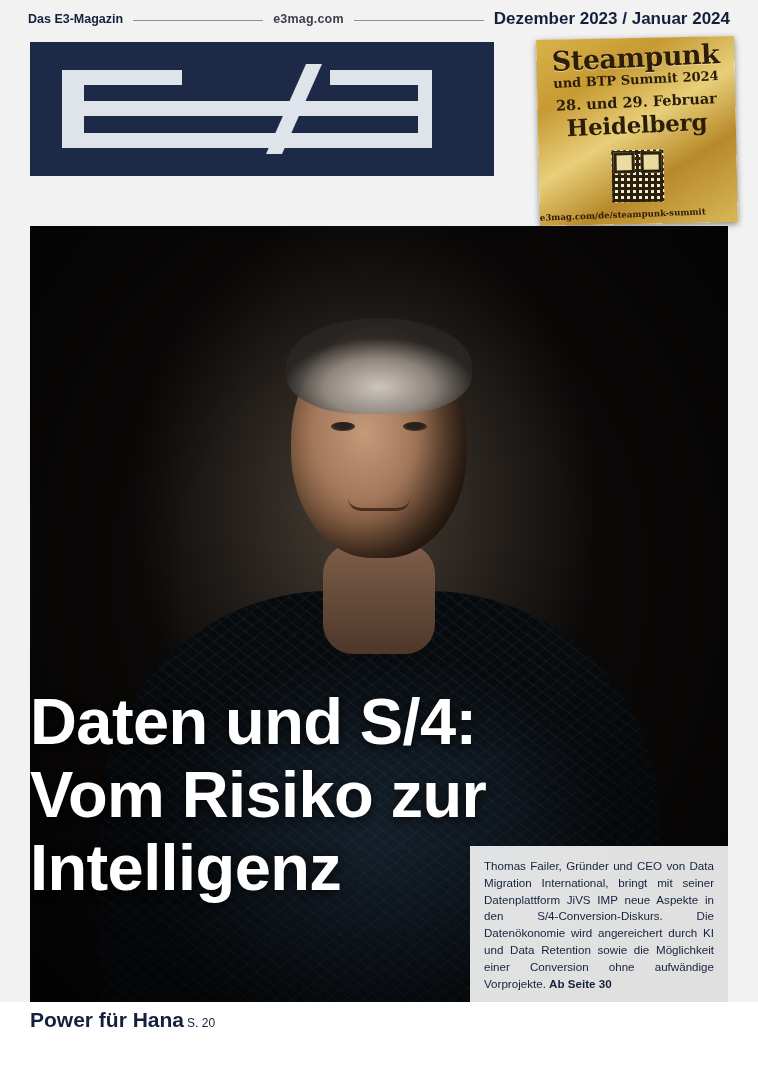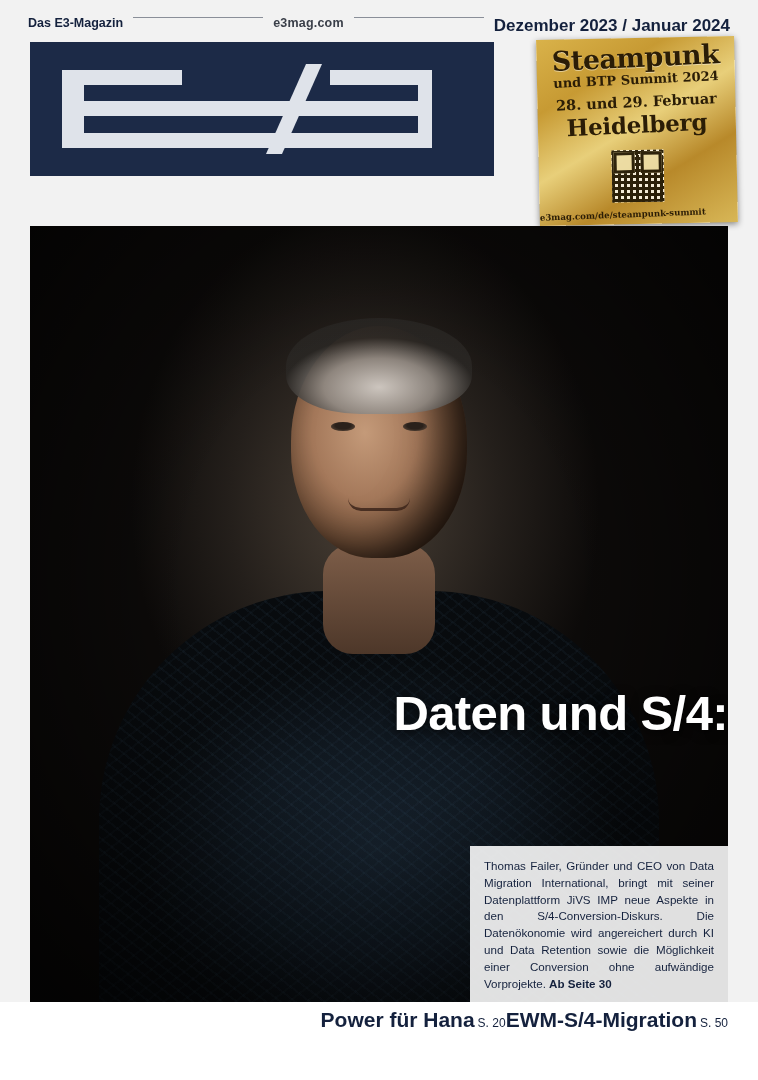--- a/index.html
+++ b/index.html
@@ -24,21 +24,22 @@
   }
 
   
   .top-bar {
     position: absolute;
     left: 0;
     top: 0;
     width: 758px;
     height: 38px;
     display: flex;
-    padding: 16px 28px;
+    align-items: center;
+    padding: 0 28px;
     box-sizing: border-box;
     font-size: 12.5px;
     font-weight: bold;
     color: #14213d;
   }
   .top-bar .rule {
     flex: 1;
     height: 1px;
     background: #8a8f99;
     margin: 0 10px;
@@ -257,24 +258,24 @@
     inset: 0;
     background: radial-gradient(ellipse 480px 560px at 50% 45%, rgba(0,0,0,0) 40%, rgba(0,0,0,.72) 100%);
   }
 
   
   .headline {
     position: absolute;
     left: 0;
     right: 0;
     top: 460px;
-    text-align: right;
+    text-align: left;
     color: #ffffff;
     font-weight: bold;
-    font-size: 49px;
+    font-size: 65px;
     line-height: 1.12;
     letter-spacing: -0.6px;
     text-shadow: 0 2px 12px rgba(0,0,0,.85);
   }
   .headline .l2 { display: block; }
 
   
   .abstract {
     position: absolute;
     right: 0;
@@ -302,21 +303,21 @@
     height: 78px;
     background: #ffffff;
   }
   .teasers {
     position: absolute;
     left: 30px;
     right: 30px;
     top: 6px;
     display: flex;
     align-items: baseline;
-    justify-content: flex-end;
+    justify-content: flex-start;
     color: #14213d;
   }
   .teaser {
     font-weight: bold;
     font-size: 21px;
     white-space: nowrap;
   }
   .teaser .pg {
     font-weight: normal;
     font-size: 12px;
@@ -372,32 +373,30 @@
     <div class="neck"></div>
     <div class="head"></div>
     <div class="hair"></div>
     <div class="eye l"></div>
     <div class="eye r"></div>
     <div class="mouth"></div>
     <div class="vignette"></div>
 
     <div class="headline">
       <span>Daten und S/4:</span>
+      <span class="l2">Vom Risiko zur Intelligenz</span>
     </div>
 
     <div class="abstract">
       <span>Thomas Failer, Gründer und CEO von Data Migration International, bringt mit seiner Datenplattform JiVS IMP neue Aspekte in den S/4-Conversion-Diskurs. Die Datenökonomie wird angereichert durch KI und Data Retention sowie die Möglichkeit einer Conversion ohne aufwändige Vorprojekte.</span>
       <span class="page-ref">Ab Seite 30</span>
     </div>
   </div>
 
   <div class="footer">
     <div class="teasers">
       <div class="teaser">
         <span>Power für Hana</span><span class="pg">S. 20</span>
       </div>
-      <div class="teaser">
-        <span>EWM-S/4-Migration</span><span class="pg">S. 50</span>
-      </div>
     </div>
   </div>
 
 </div>
 
 </body></html>

